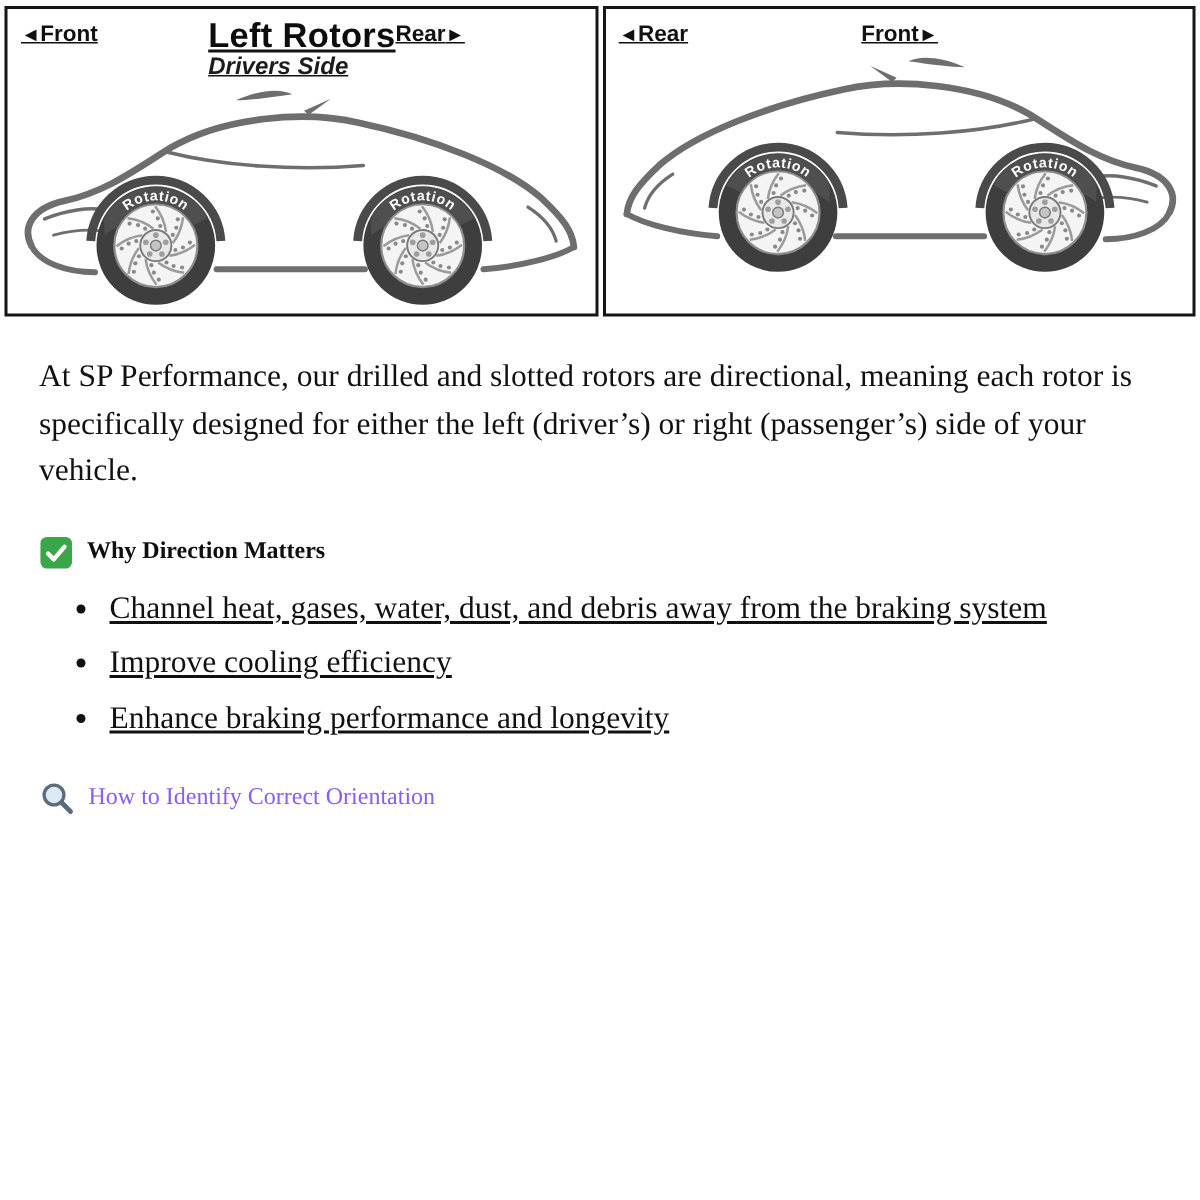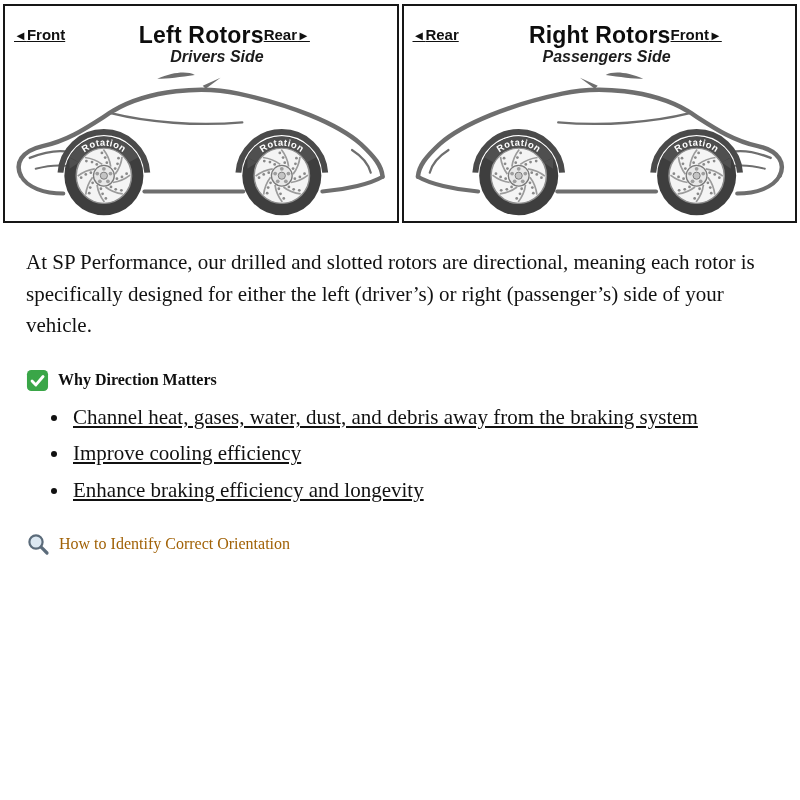--- a/index.html
+++ b/index.html
@@ -11,41 +11,40 @@
   .page { width:800px; height:800px; background:#fff; }
 
   
   .diagram { display:flex; padding:4px 3px 0 3px; }
   .panel { flex:1; border:2px solid #161616; background:#fff; }
   .panel + .panel { margin-left:3px; }
   .panel-header {
     display:grid; grid-template-columns:1fr auto 1fr; align-items:start;
     padding:5px 8px 0 9px;
     font-family:"Liberation Sans", sans-serif;
-    margin-top:12px;
   }
   .dir-label { font-weight:bold; font-size:15px; text-decoration:underline; white-space:nowrap; margin-top:3px; color:#111; }
   .dir-label.right { text-align:left; }
   .dir-arrow { font-size:13px; }
-  .panel-titles { text-align:right; line-height:1.08; }
+  .panel-titles { text-align:left; line-height:1.08;text-decoration:underline; }
   .panel-title { display:block; font-size:23px; font-weight:bold; letter-spacing:.2px; color:#0d0d0d; }
   .panel-subtitle { display:block; font-size:16px; font-weight:bold; font-style:italic; color:#1c1c1c; }
   .car-area { padding:0 2px; }
   .car-area svg { display:block; width:100%; height:auto; }
 
   
   .content { padding:16px 26px 0 26px; font-size:21px; line-height:1.5; color:#111; }
   .content p.intro { margin:8px 0 20px 0; }
   .content p.lead { margin:16px 0 10px 0; }
   h2.sect {
     display:flex; align-items:flex-end; gap:9px;
     font-size:16px; font-weight:bold; margin:26px 0 10px 0;
     font-family:"Liberation Serif", serif; color:#0f0f0f;
   }
-  h2.sect.light { font-weight:normal; color:#a16207; }
+  h2.sect.light { font-weight:normal; color:#8b5cf6; }
   h2.sect .icon { display:inline-flex; flex:0 0 auto; }
   .content ul { margin:10px 0 22px 0; padding-left:44px; list-style:disc;text-decoration:underline; }
   .content li { margin:5px 0; padding-left:3px; }
 </style>
 </head>
 <body>
 
 <div class="page">
 
   <div class="diagram">
@@ -175,24 +174,20 @@
             <polygon points="243.3,104.9 243.1,93.5 252.8,98.6" fill="#4f4f4f"></polygon>
           </svg>
         </div>
     </section>
 
     <section class="panel">
       <div class="panel-header">
         <span class="dir-label left">
           <span class="dir-arrow">◄</span><span>Rear</span>
         </span>
-        <span class="panel-titles">
-          <span class="panel-title">Right Rotors</span>
-          <span class="panel-subtitle">Passengers Side</span>
-        </span>
         <span class="dir-label right">
           <span>Front</span><span class="dir-arrow">►</span>
         </span>
       </div>
       <div class="car-area">
           <svg viewBox="0 0 392 158" xmlns="http://www.w3.org/2000/svg">
             <g transform="translate(392 0) scale(-1 1)" stroke="#6e6e6e" fill="none" stroke-linecap="round">
     <path d="M 14 112 C 8 100 14 87 36 82 C 64 76 84 61 108 46 C 144 25 198 21 234 29 C 286 40 334 59 358 80 C 372 93 379 102 380 113" stroke-width="4.5"></path>
     <path d="M 14 112 C 20 124 38 130 57 130" stroke-width="4"></path>
     <path d="M 139 128 L 239 128" stroke-width="4"></path>
@@ -317,21 +312,21 @@
           <path d="M6.3 12.6 L10.3 16.6 L17.8 7.8" stroke="#ffffff" stroke-width="3" fill="none" stroke-linecap="round" stroke-linejoin="round"></path>
         </svg>
       </span>
       <span>Why Direction Matters</span>
     </h2>
 
 
     <ul>
       <li>Channel heat, gases, water, dust, and debris away from the braking system</li>
       <li>Improve cooling efficiency</li>
-      <li>Enhance braking efficiency and longevity</li>
+      <li>Enhance braking performance and longevity</li>
     </ul>
 
     <h2 class="sect light">
       <span class="icon">
         <svg width="24" height="24" viewBox="0 0 24 24" aria-hidden="true">
           <circle cx="10" cy="10" r="6.6" fill="#dce8f2" stroke="#5b6b7a" stroke-width="2.2"></circle>
           <line x1="15.2" y1="15.2" x2="21" y2="21" stroke="#5b6b7a" stroke-width="3.2" stroke-linecap="round"></line>
         </svg>
       </span>
       <span>How to Identify Correct Orientation</span>

